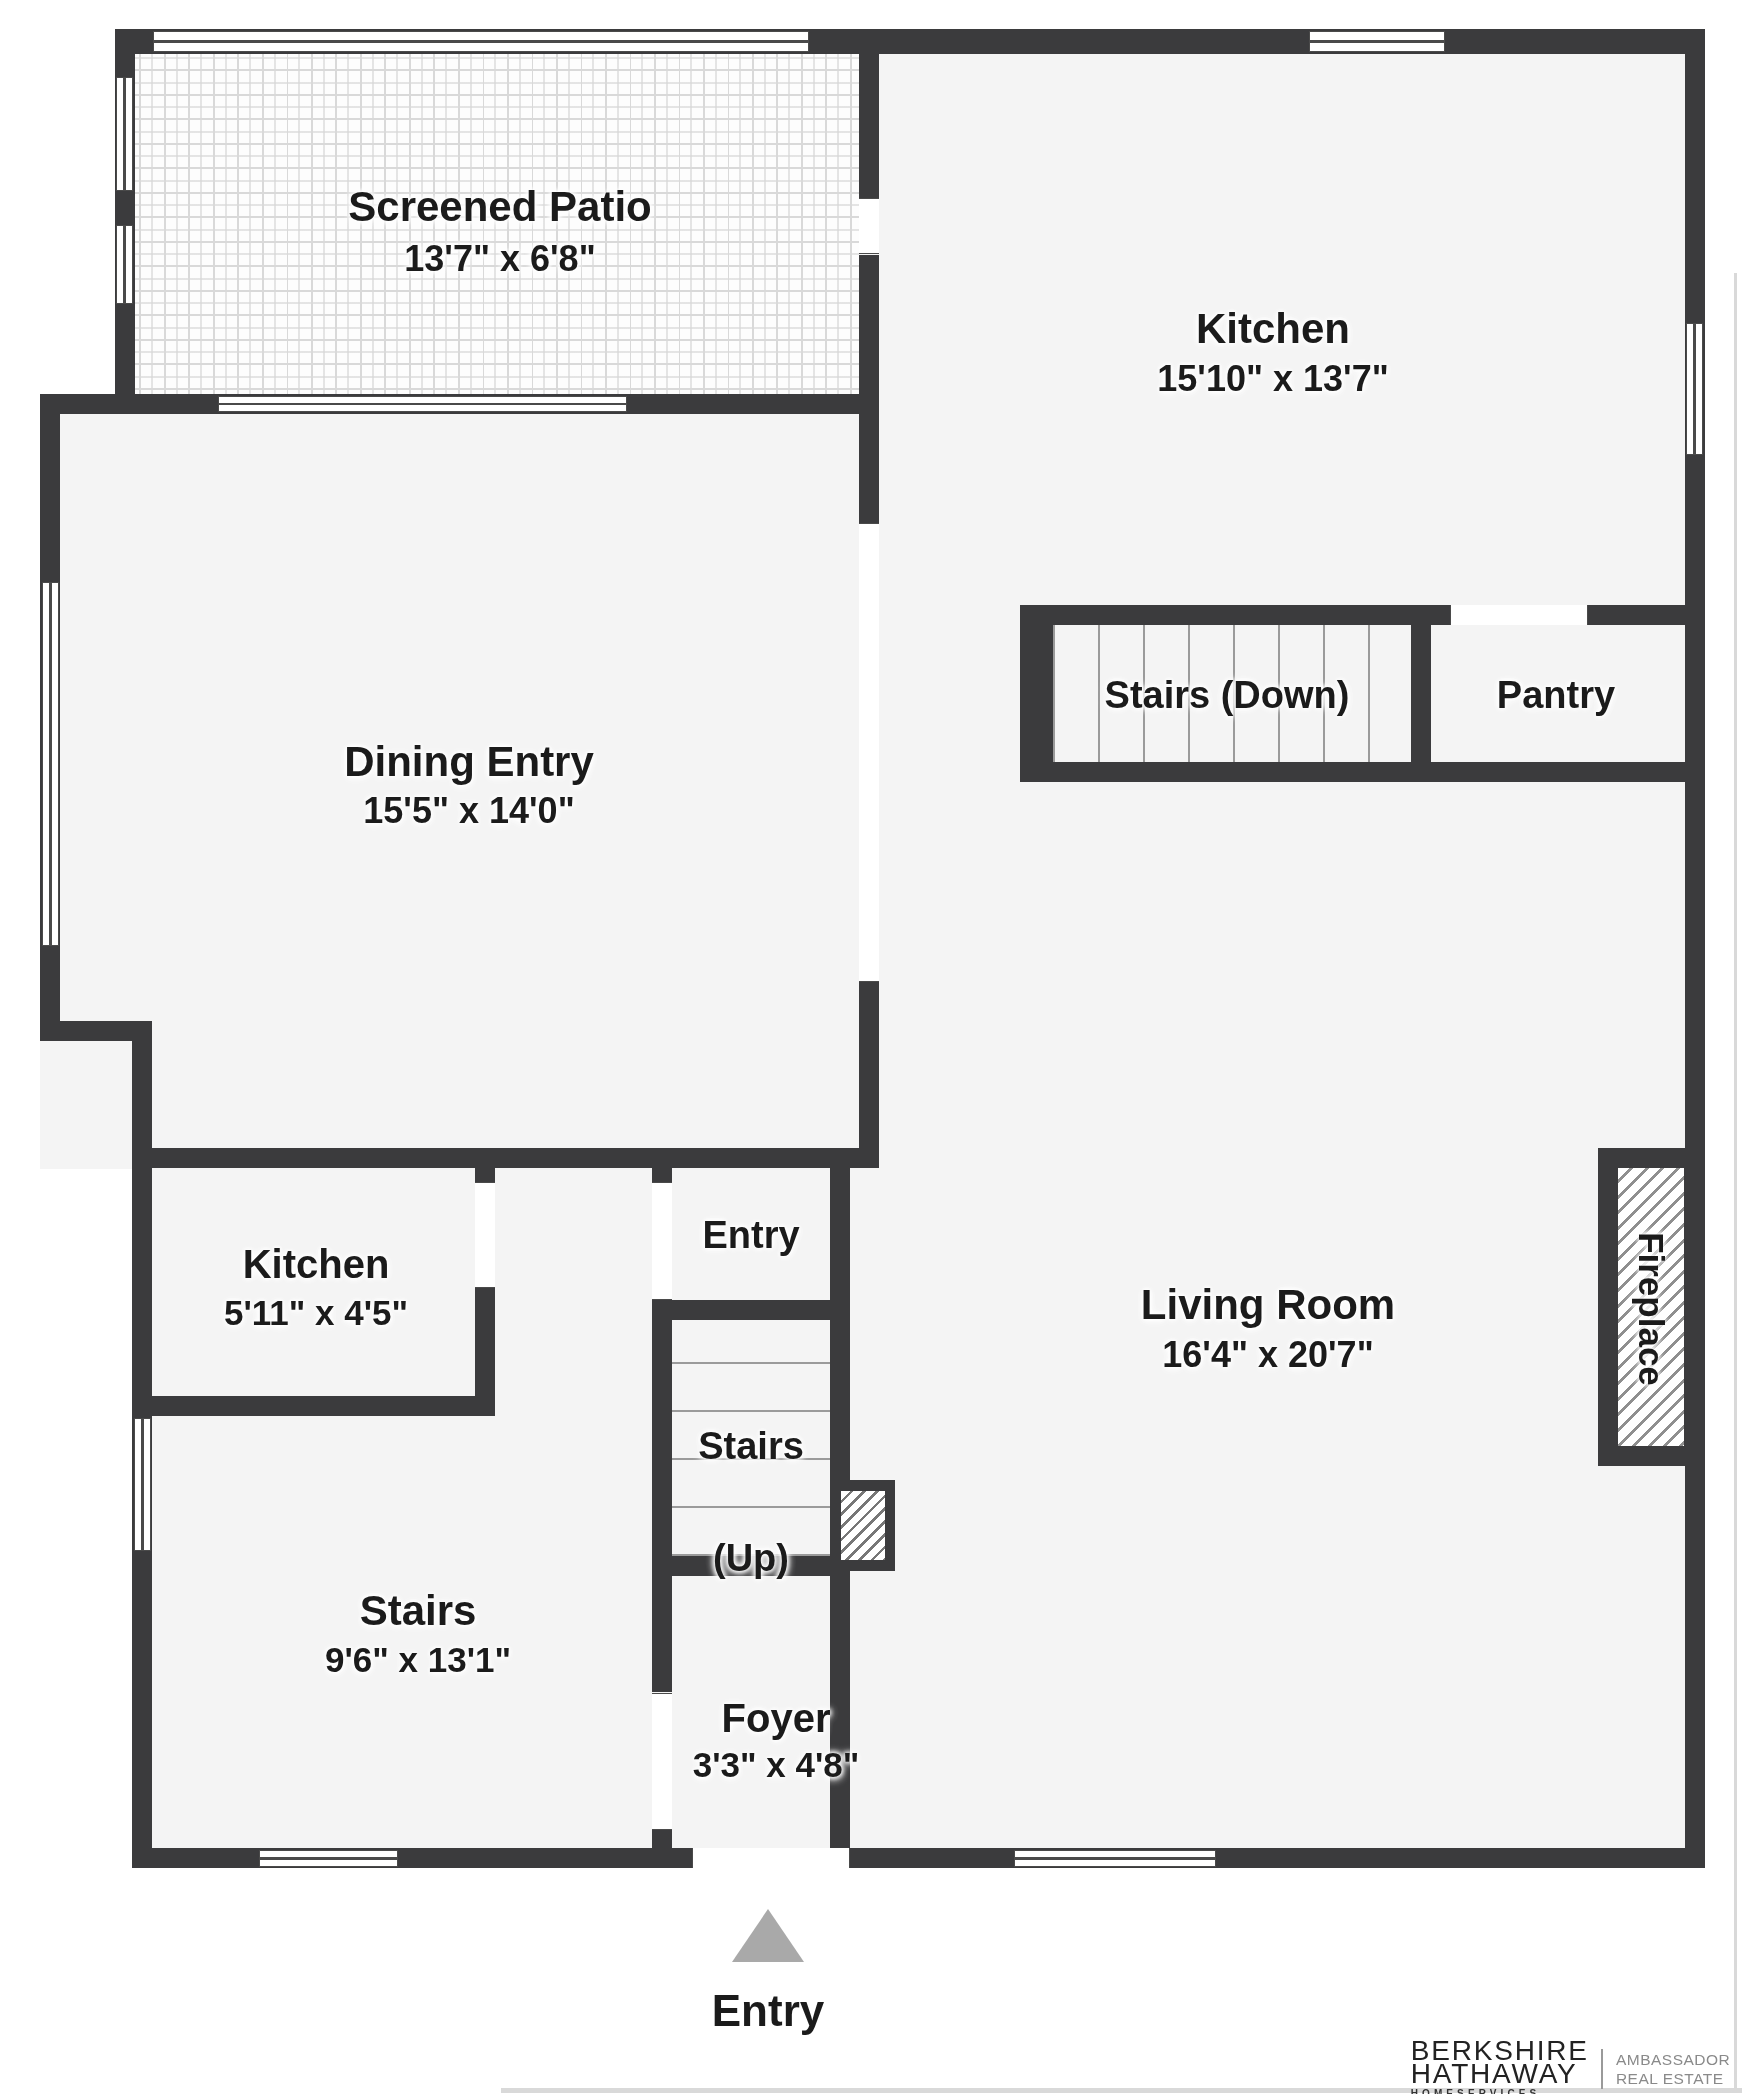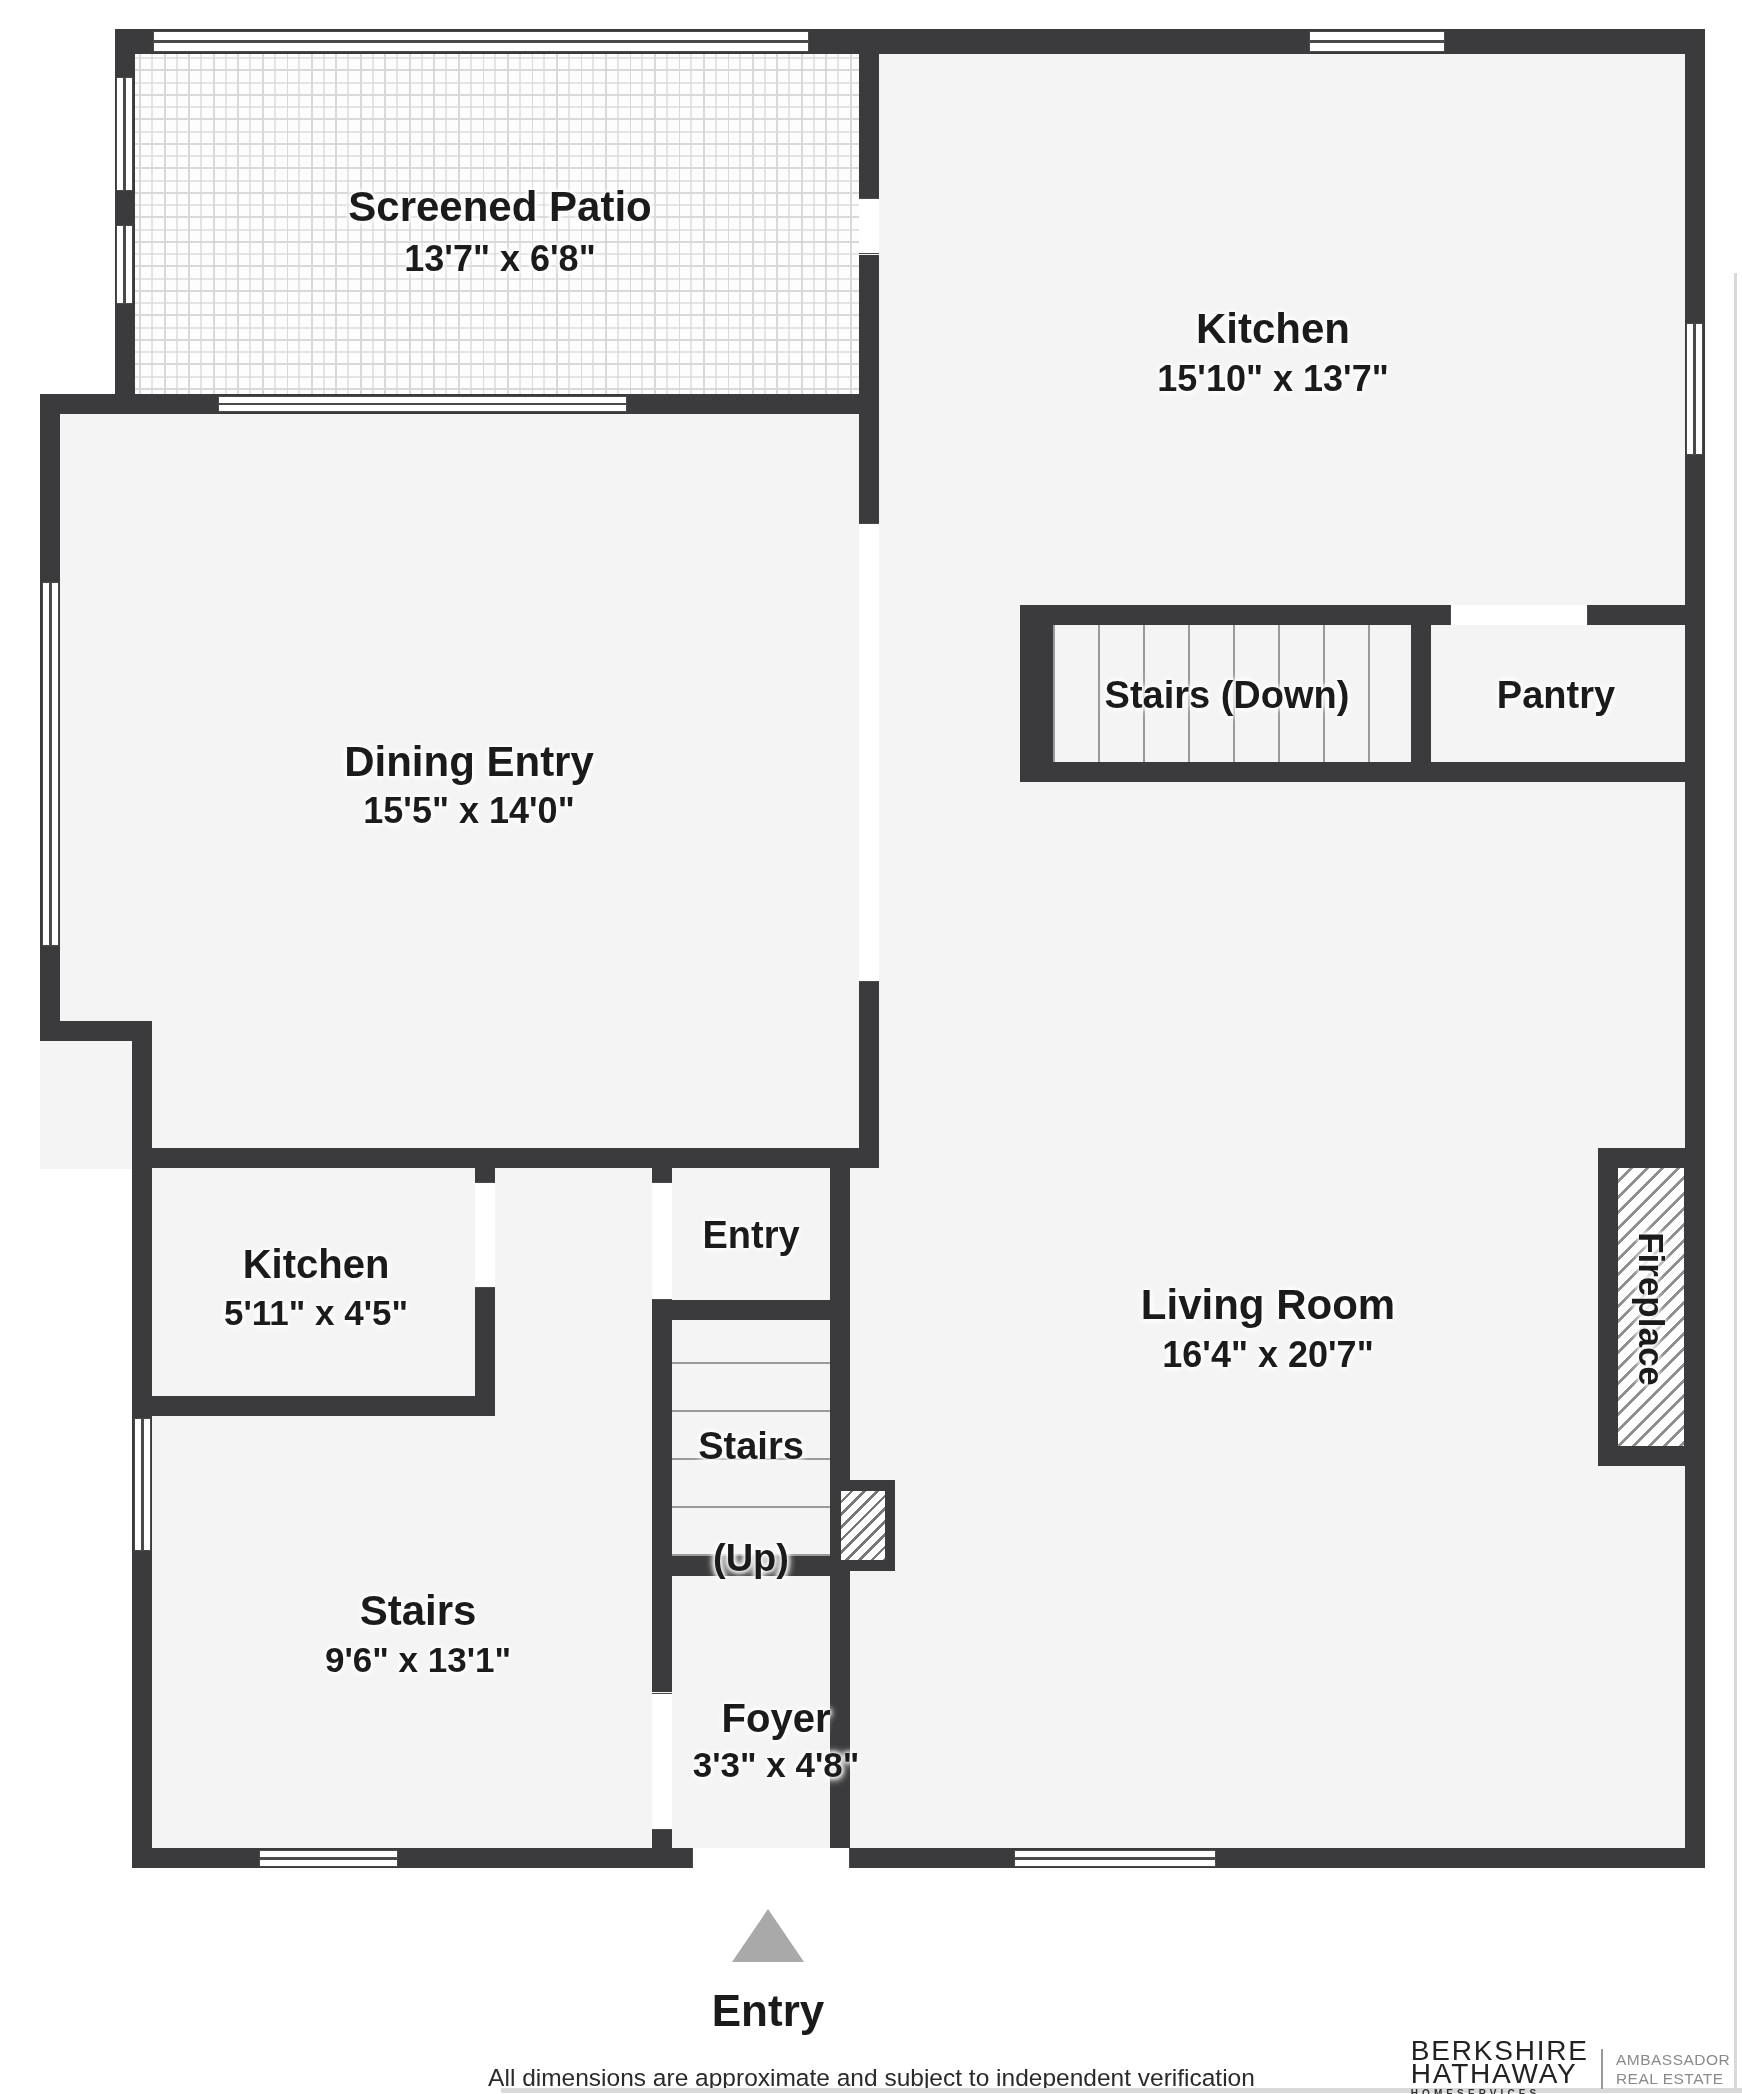--- a/index.html
+++ b/index.html
@@ -139,21 +139,20 @@
   <div class="lbl d38" style="left:418px;top:1660px">9'6" x 13'1"</div>
 
   <div class="lbl n44" style="left:776px;top:1718px">Foyer</div>
   <div class="lbl d38" style="left:776px;top:1765px">3'3" x 4'8"</div>
 
   <div class="lbl lbl-rot" style="left:1651px;top:1309px">Fireplace</div>
 
   <div class="entry-arrow" style="left:732px;top:1909px"></div>
   <div class="lbl entry-lbl" style="left:768px;top:2011px">Entry</div>
 
-  <div class="footer">All dimensions are approximate and subject to independent verification</div>
   <div class="hairline" style="left:501px;top:2088px;width:1242px;height:4.5px"></div>
   <div class="hairline" style="left:1734px;top:273px;width:2.7px;height:1815px"></div>
 
   <div class="brand">
     <div class="bh">
       <div class="big">BERKSHIRE</div>
       <div class="big">HATHAWAY</div>
       <div class="small">HOMESERVICES</div>
     </div>
     <div class="div"></div>

